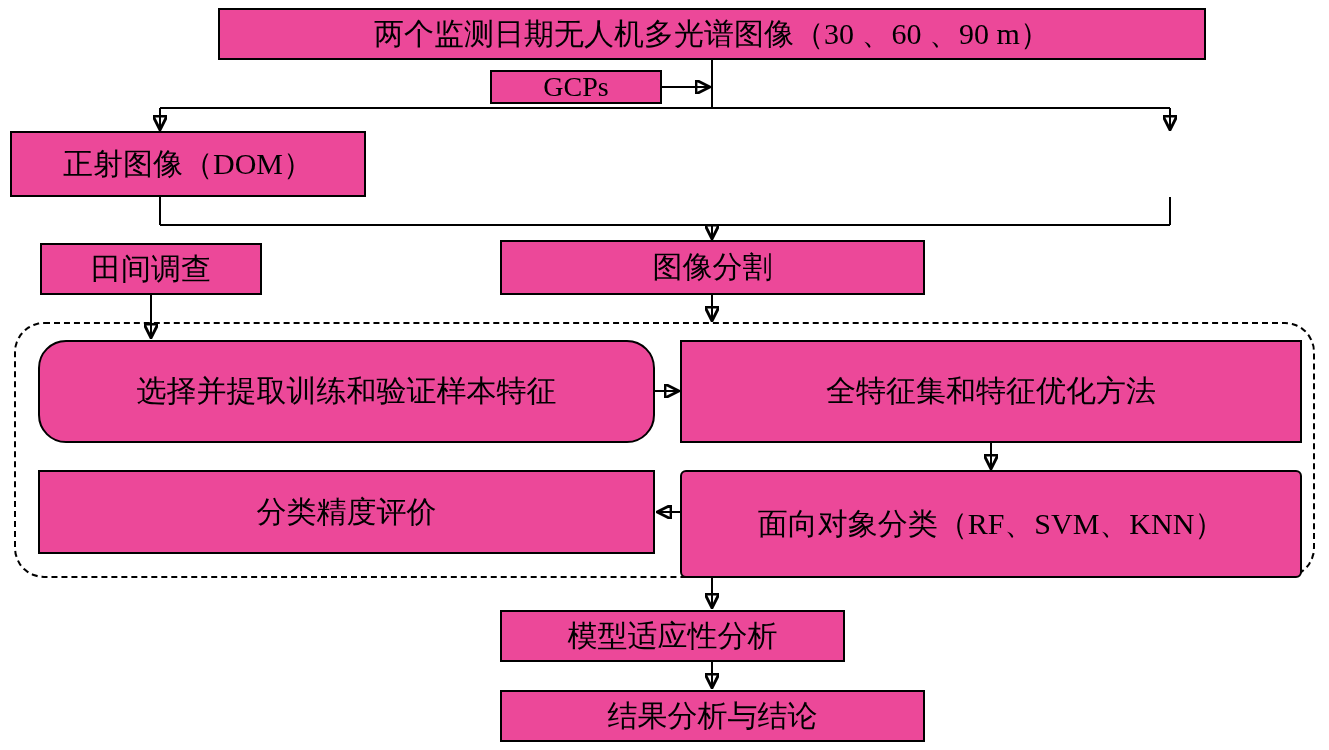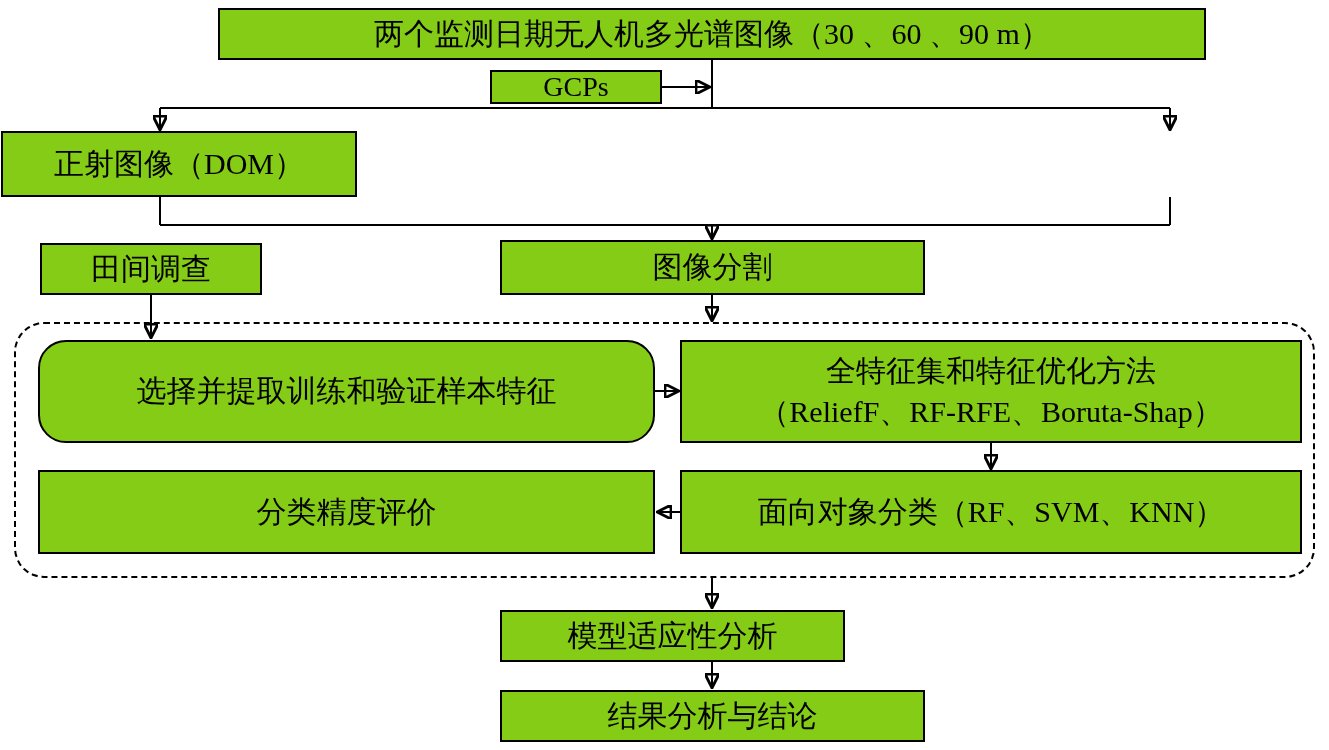--- a/index.html
+++ b/index.html
@@ -9,21 +9,21 @@
     height:750px;
     background:#ffffff;
     color:#000000;
     font-family:"Liberation Serif","DejaVu Serif",serif;
     overflow:hidden;
   }
   .node {
     position:absolute;
     box-sizing:border-box;
     border:2px solid #000000;
-    background:#84cc16;
+    background:#ec4899;
     display:flex;
     flex-direction:column;
     align-items:center;
     justify-content:center;
     text-align:center;
     font-size:30px;
     line-height:1.35;
     z-index:3;
   }
   .node.small { font-size:28px; }
@@ -81,47 +81,46 @@
   <div class="dashed-group" style="left:14px; top:322px; width:1301px; height:256px;"></div>
 
   <div class="node" style="left:218px; top:8px; width:988px; height:52px;">
     <span>两个监测日期无人机多光谱图像（30 、60 、90 m）</span>
   </div>
 
   <div class="node small" style="left:490px; top:70px; width:172px; height:34px;">
     <span>GCPs</span>
   </div>
 
-  <div class="node" style="left:1px; top:131px; width:356px; height:66px;">
+  <div class="node" style="left:10px; top:131px; width:356px; height:66px;">
     <span>正射图像（DOM）</span>
   </div>
 
 
   <div class="node" style="left:40px; top:243px; width:222px; height:52px;">
     <span>田间调查</span>
   </div>
 
   <div class="node" style="left:500px; top:240px; width:425px; height:55px;">
     <span>图像分割</span>
   </div>
 
   <div class="node" style="left:38px; top:340px; width:617px; height:103px;border-radius:28px;">
     <span>选择并提取训练和验证样本特征</span>
   </div>
 
   <div class="node" style="left:680px; top:340px; width:622px; height:103px;">
     <span>全特征集和特征优化方法</span>
-    <span>（ReliefF、RF-RFE、Boruta-Shap）</span>
   </div>
 
   <div class="node" style="left:38px; top:470px; width:617px; height:84px;text-align:right;">
     <span>分类精度评价</span>
   </div>
 
-  <div class="node" style="left:680px; top:470px; width:622px; height:84px;">
+  <div class="node" style="left:680px; top:470px; width:622px; height:108px;border-radius:6px;">
     <span>面向对象分类（RF、SVM、KNN）</span>
   </div>
 
   <div class="node" style="left:500px; top:610px; width:345px; height:52px;">
     <span>模型适应性分析</span>
   </div>
 
   <div class="node" style="left:500px; top:690px; width:425px; height:52px;">
     <span>结果分析与结论</span>
   </div>

